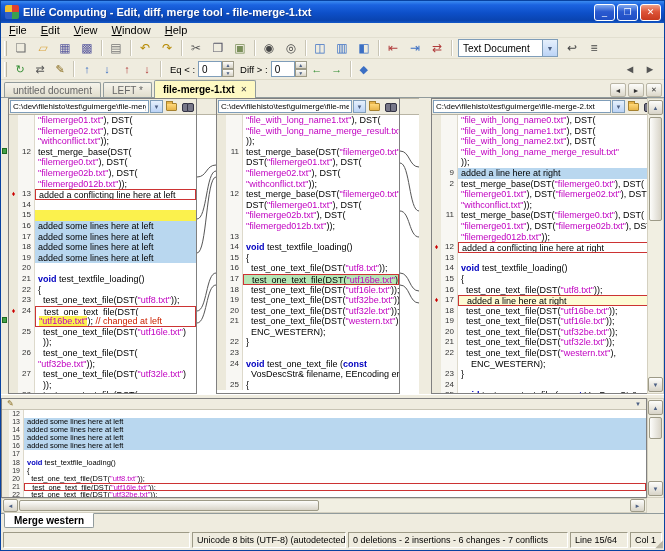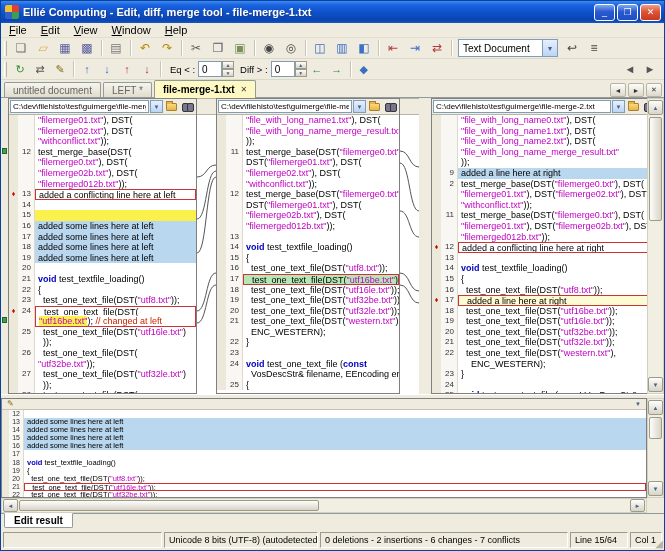--- a/index.html
+++ b/index.html
@@ -112,21 +112,21 @@
   .hthumb{position:absolute;top:1px;height:11px;border:1px solid #9d9a87;border-radius:2px;background:linear-gradient(#fdfdfb,#d8d4c8)}
   .hcorner{position:absolute;left:646px;width:17px;top:0;height:15px;background:#EFECDF}
 
   
   .mtabrow{position:absolute;left:0;right:0;top:512px;height:17px;background:#EFECDF;border-top:1px solid #919b9c;display:flex;align-items:flex-start;padding-left:3px}
   .mtab{height:15px;padding:0 9px;background:#fff;border:1px solid #919b9c;border-top:1px solid #fff;border-radius:0 0 2px 2px;font-size:10px;font-weight:bold;display:flex;align-items:center;margin-top:-1px}
 
   
   .status{position:absolute;left:0;right:0;top:529px;height:20px;background:#EFECDF;display:flex;align-items:stretch;gap:2px;padding:2px}
   .spanel{border:1px solid;border-color:#9d9a87 #fff #fff #9d9a87;font-size:9px;padding:0 4px;display:flex;align-items:center;white-space:nowrap;overflow:hidden;background:#EFECDF}
-  .sp-msg{flex:1}.sp-enc{width:154px}.sp-sum{width:248px}.sp-line{width:58px}.sp-col{width:32px}
+  .sp-msg{flex:1}.sp-enc{width:154px}.sp-sum{width:220px}.sp-line{width:58px}.sp-col{width:32px}
   .resize-grip{position:absolute;right:1px;bottom:1px;font-size:10px;color:#b8b4a4;line-height:10px}
 </style>
 </head>
 <body>
 
 <div class="window">
 
   <div class="titlebar">
     <span class="app-icon"></span>
     <span class="title-text">Ellié Computing - Edit, diff, merge tool - file-merge-1.txt</span>
@@ -503,21 +503,21 @@
   <div class="hrow">
     <div class="hscroll">
       <button class="hbtn left">◄</button>
       <div class="hthumb" style="left:17px;width:300px"></div>
       <button class="hbtn right">►</button>
     </div>
     <div class="hcorner"></div>
   </div>
 
   <div class="mtabrow">
-    <span class="mtab">Edit result</span>
+    <span class="mtab">Merge western</span>
   </div>
 
   <div class="status">
     <span class="spanel sp-msg"></span>
     <span class="spanel sp-enc">Unicode 8 bits (UTF-8) (autodetected)</span>
     <span class="spanel sp-sum">0 deletions - 2 insertions - 6 changes - 7 conflicts</span>
     <span class="spanel sp-line">Line 15/64</span>
     <span class="spanel sp-col">Col 1</span>
     <span class="resize-grip">◢</span>
   </div>

